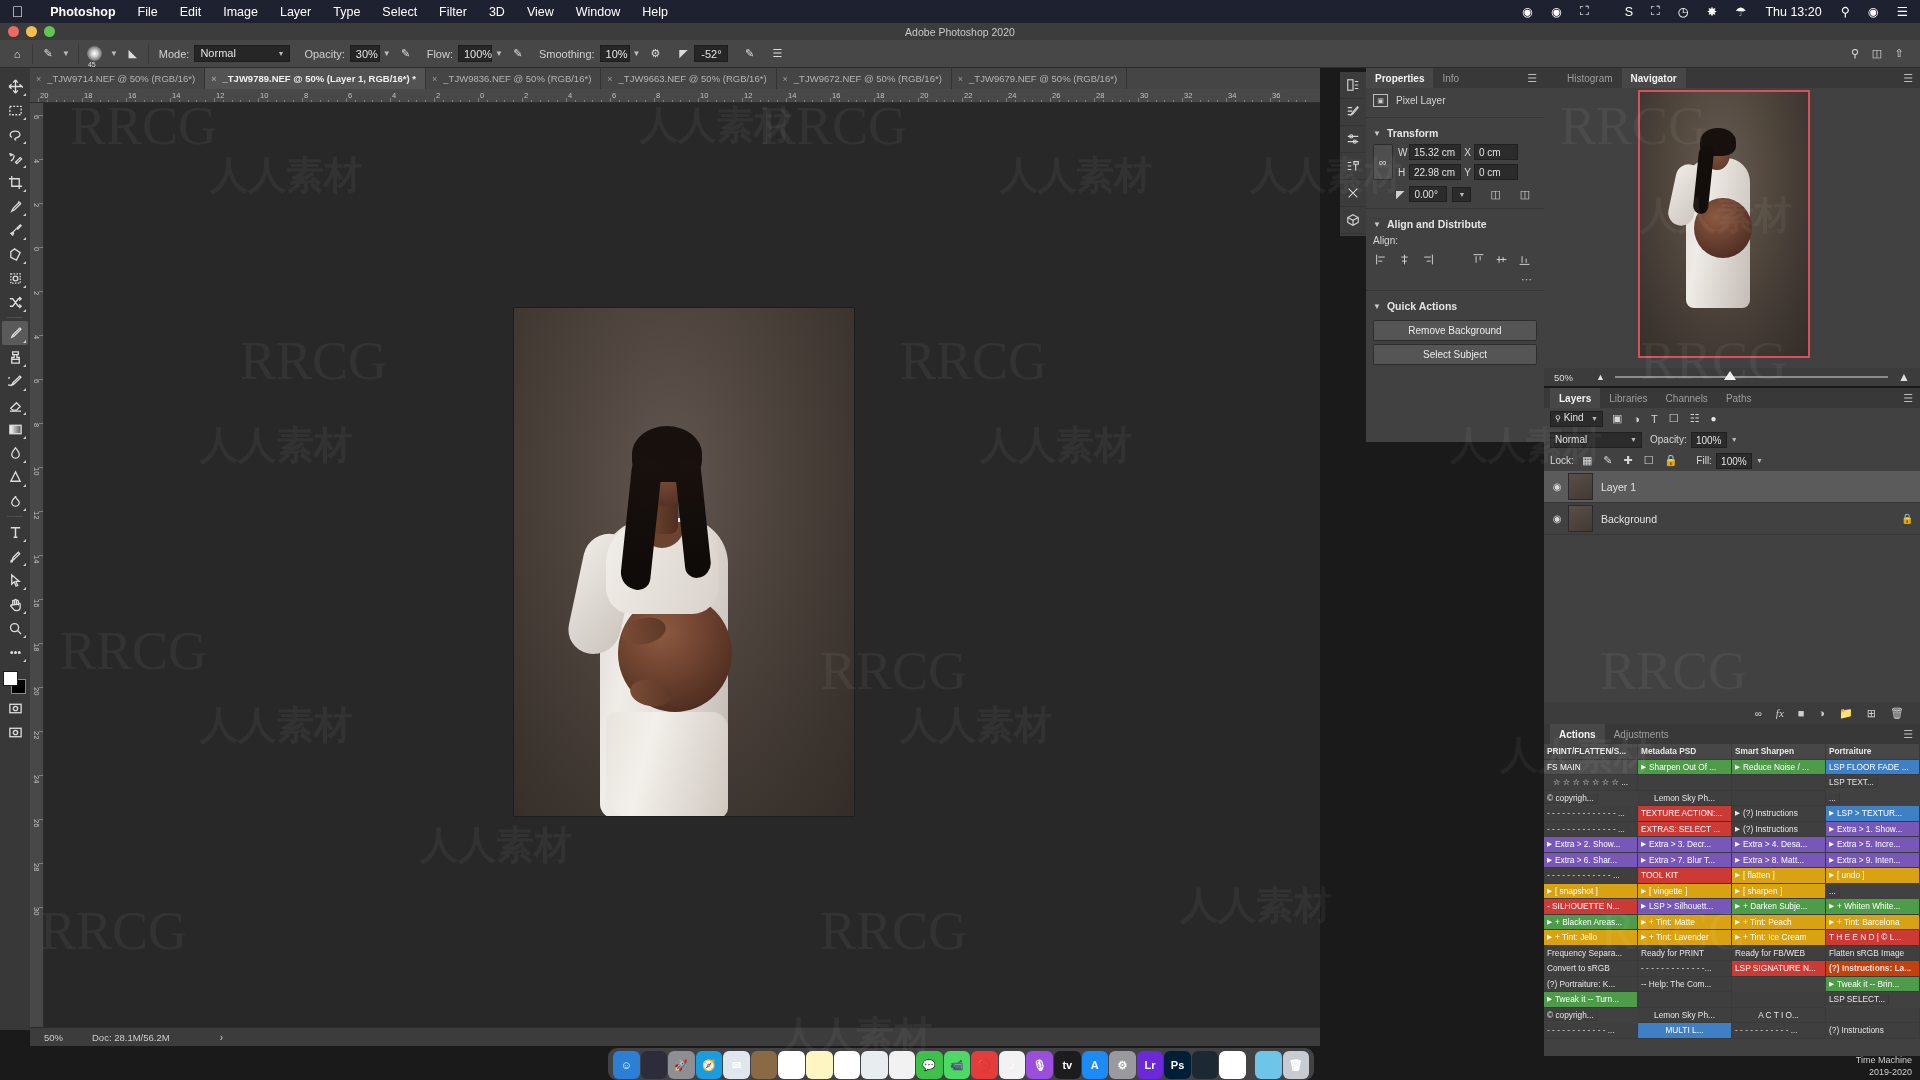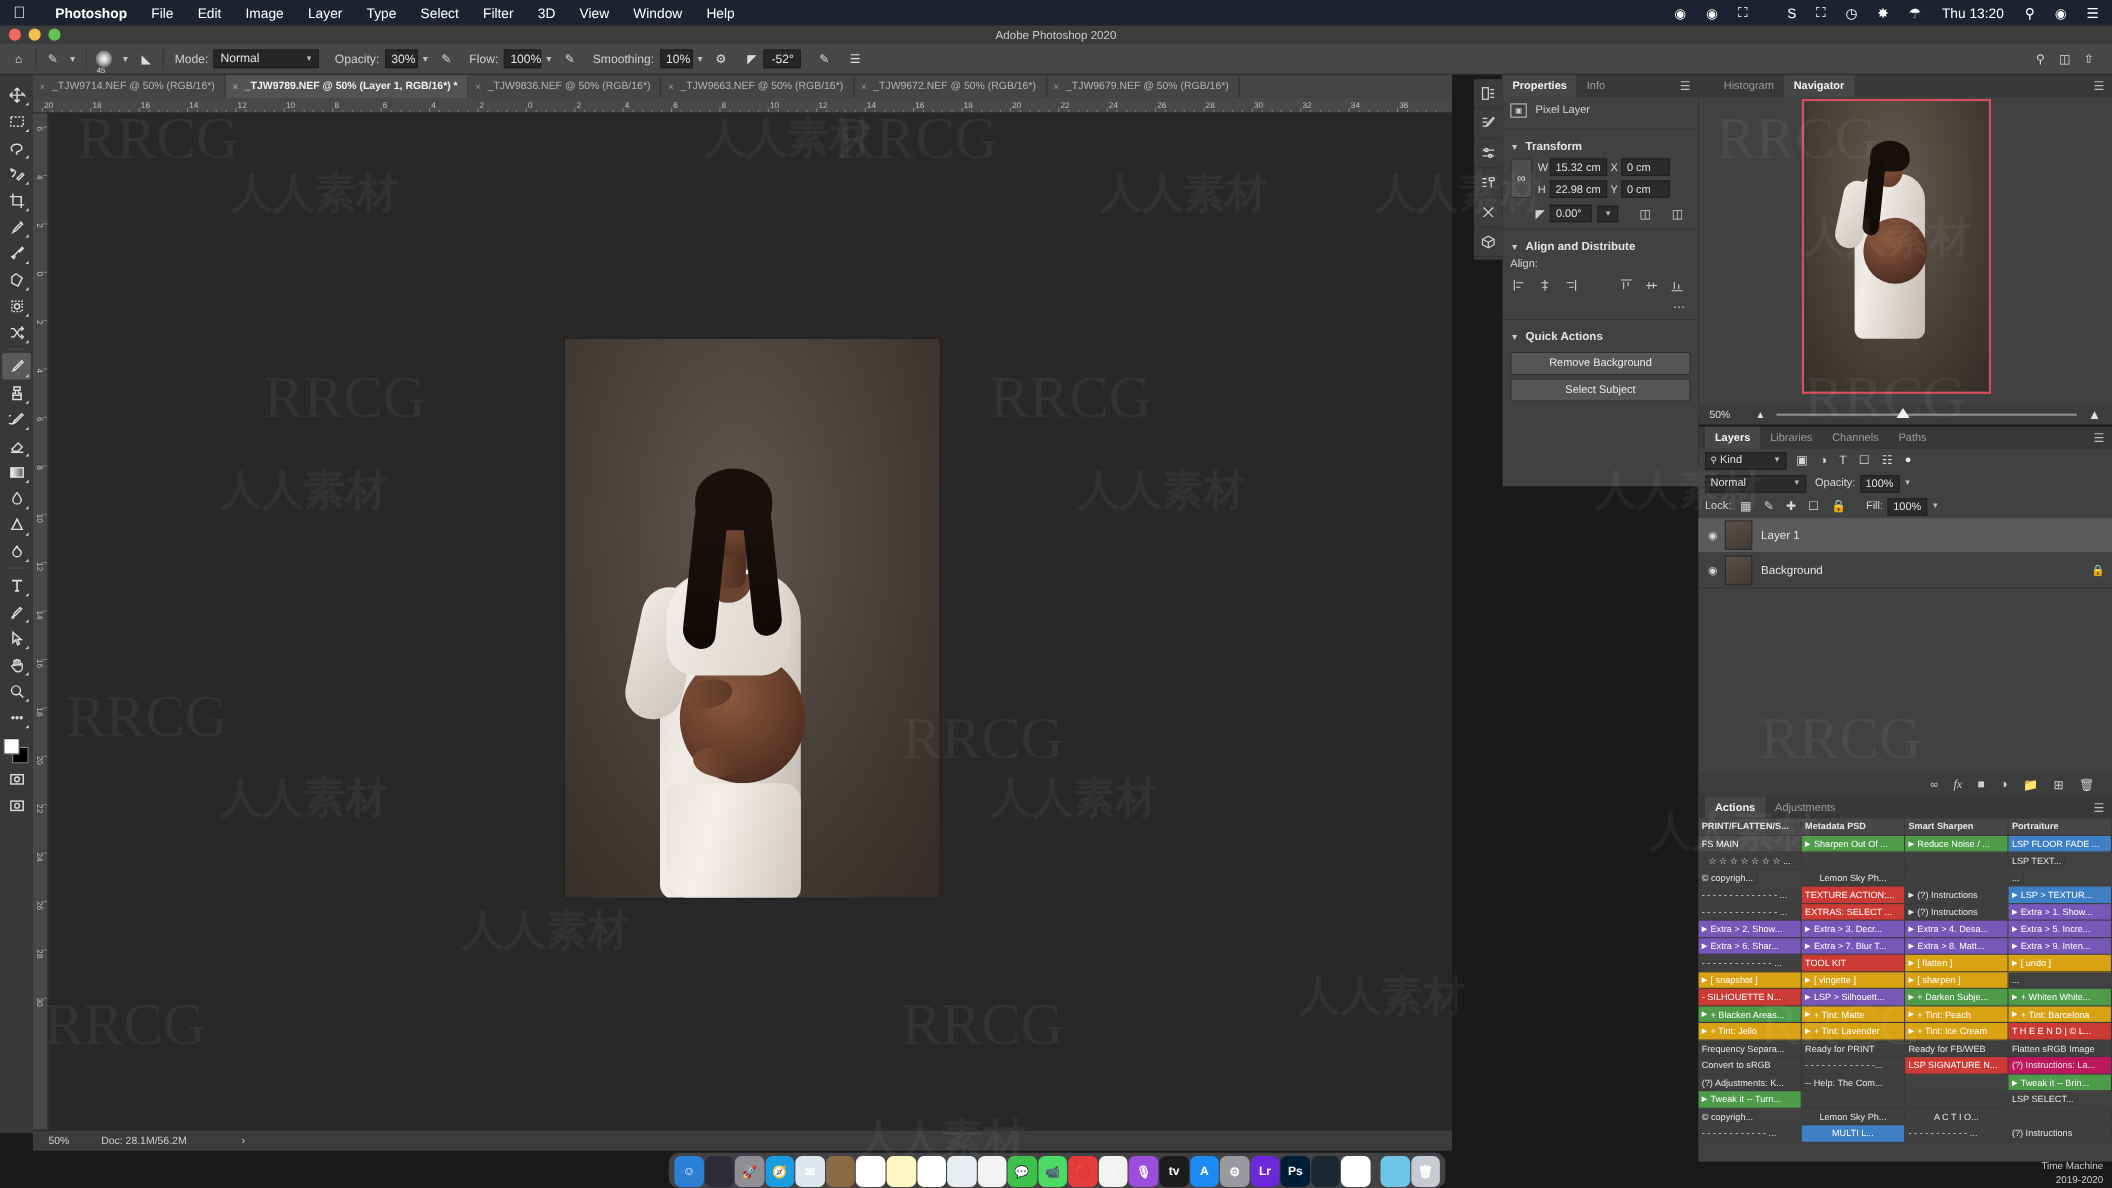--- a/index.html
+++ b/index.html
@@ -1019,21 +1019,21 @@
 <div class="panel" id="layersPanel">
   <div class="ptabs">
     <div style="width:6px"></div>
     <div class="ptab active">Layers</div>
     <div class="ptab">Libraries</div>
     <div class="ptab">Channels</div>
     <div class="ptab">Paths</div>
     <div class="pmenu">☰</div>
   </div>
   <div class="lrow">
-    <span class="lfield" style="width:74px;display:flex;align-items:flex-end;justify-content:space-between">
+    <span class="lfield" style="width:53px;display:flex;align-items:flex-end;justify-content:space-between">
       <span><span style="font-size:8px">⚲</span>
         <span>Kind</span></span>
       <span style="font-size:7px;color:#bbb">▼</span>
     </span>
     <span style="margin-left:9px;color:#d5d5d5;font-size:11px">▣</span>
     <span style="margin-left:11px;color:#d5d5d5;font-size:11px">◑</span>
     <span style="margin-left:11px;color:#d5d5d5;font-size:11px">T</span>
     <span style="margin-left:11px;color:#d5d5d5;font-size:11px">☐</span>
     <span style="margin-left:11px;color:#d5d5d5;font-size:11px">☷</span>
     <span style="margin-left:11px;color:#e6e6e6;font-size:10px">●</span>
@@ -1282,25 +1282,25 @@
     </div>
     <div class="acell" style="background: rgb(63, 63, 63); color: rgb(230, 230, 230); grid-area: 15 / 1;">
       <span>Convert to sRGB</span>
     </div>
     <div class="acell" style="background: rgb(63, 63, 63); color: rgb(220, 220, 220); grid-area: 15 / 2;">
       <span>- - - - - - - - - - - - -...</span>
     </div>
     <div class="acell" style="background: rgb(204, 58, 53); color: rgb(255, 255, 255); grid-area: 15 / 3;">
       <span>LSP SIGNATURE N...</span>
     </div>
-    <div class="acell" style="background: #be185d; color: rgb(230, 230, 230); grid-area: 15 / 4;">
+    <div class="acell" style="background: #c2410c; color: rgb(230, 230, 230); grid-area: 15 / 4; font-weight: bold;">
       <span>(?) Instructions: La...</span>
     </div>
     <div class="acell" style="background: rgb(63, 63, 63); color: rgb(230, 230, 230); grid-area: 16 / 1;">
-      <span>(?) Adjustments: K...</span>
+      <span>(?) Portraiture: K...</span>
     </div>
     <div class="acell" style="background: rgb(63, 63, 63); color: rgb(230, 230, 230); grid-area: 16 / 2;">
       <span>-- Help: The Com...</span>
     </div>
     <div class="acell" style="background: #8b5cf6; color: rgb(230, 230, 230); grid-area: 16 / 3; margin-top: 40px;">
       <span class="arr">▶</span>
       <span>LSP Translate - ...</span>
     </div>
     <div class="acell" style="background: rgb(78, 156, 74); color: rgb(255, 255, 255); grid-area: 16 / 4;">
       <span class="arr">▶</span>

